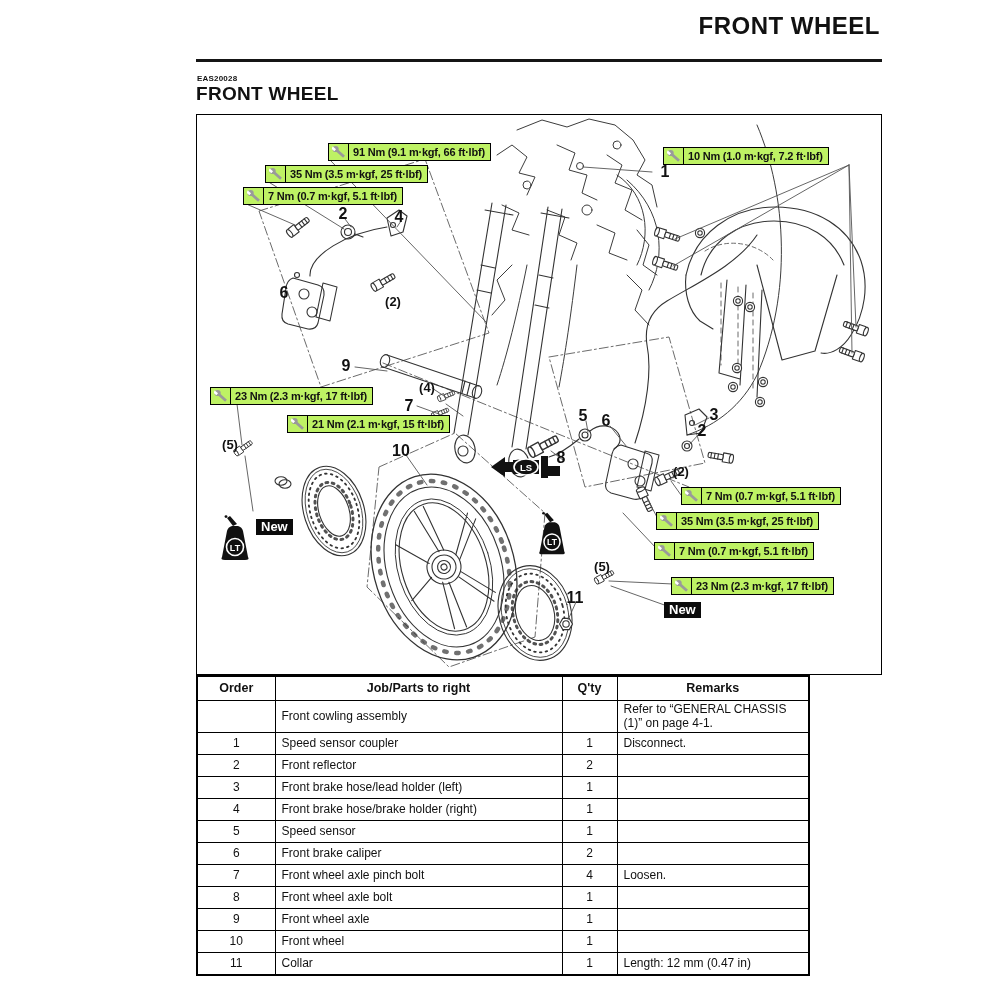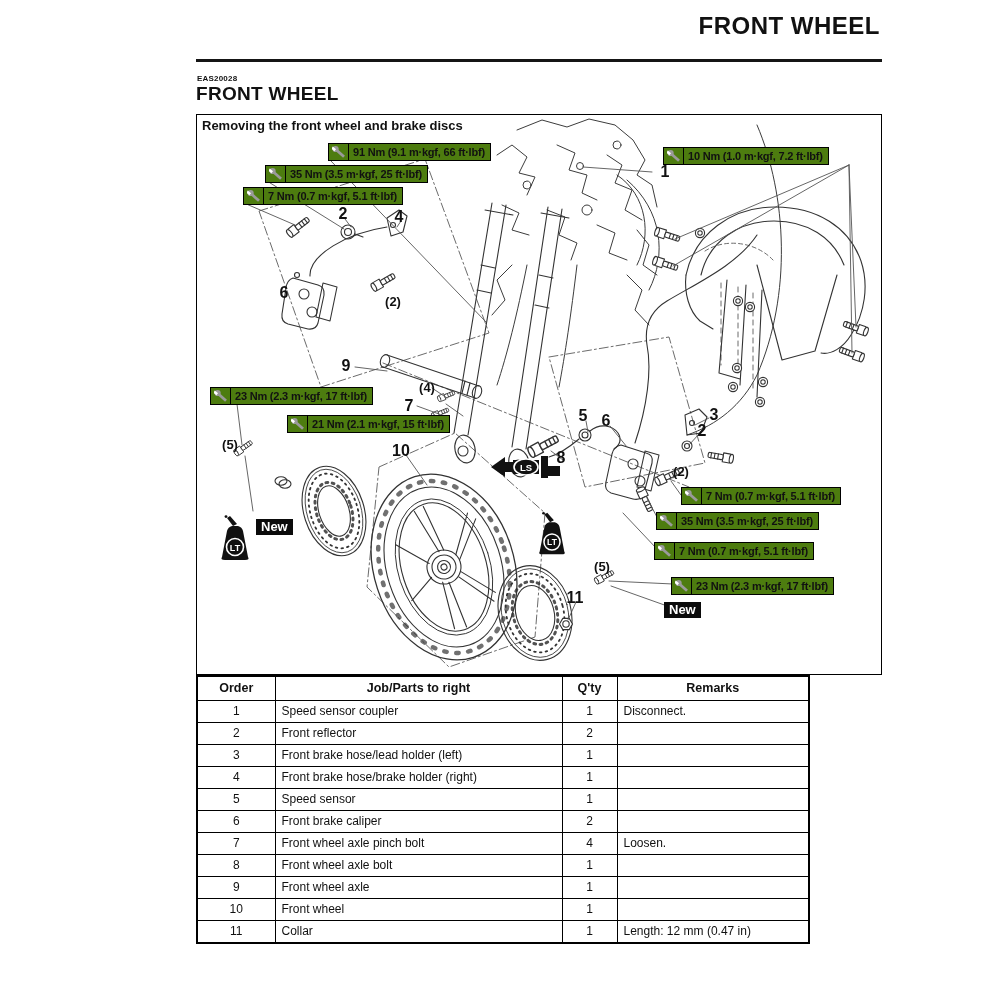--- a/index.html
+++ b/index.html
@@ -7,21 +7,21 @@
         font-family:"Liberation Sans", sans-serif;color:#111;overflow:hidden;}
   .content{position:absolute;left:152px;top:0;width:686px;height:994px;margin-left:44px;}
   .hdr-title{position:absolute;top:12px;right:2px;font-size:24px;font-weight:bold;letter-spacing:0.5px;}
   .rule{position:absolute;top:59px;left:0;width:686px;height:3px;background:#151515;}
   .eas{position:absolute;top:74px;left:1px;font-size:8px;font-weight:600;letter-spacing:0.2px;}
   .sec-title{position:absolute;top:83px;left:0;font-size:19px;font-weight:bold;letter-spacing:0.3px;}
   .diagram-box{position:absolute;top:114px;left:0;width:686px;height:561px;border:1.6px solid #000;box-sizing:border-box;background:#fff;}
   .dcanvas{position:absolute;inset:0;overflow:hidden;}
   .dtitle{position:absolute;top:3px;left:5px;font-size:13px;font-weight:bold;z-index:6;background:#fff;padding-right:6px;}
   .dsvg{position:absolute;left:0;top:0;}
-  .tq{position:absolute;display:flex;align-items:stretch;height:18px;border:1.5px solid #000;background:#4d7c0f;white-space:nowrap;z-index:5;box-sizing:border-box;}
+  .tq{position:absolute;display:flex;align-items:stretch;height:18px;border:1.5px solid #000;background:#bef264;white-space:nowrap;z-index:5;box-sizing:border-box;}
   .tq .wr{width:19px;border-right:1.5px solid #000;display:flex;align-items:center;justify-content:center;}
   .tq .tx{font-weight:bold;font-size:11px;line-height:15px;padding:0 5px 0 4px;letter-spacing:-0.2px;align-self:center;}
   .plbl{position:absolute;font-weight:bold;font-size:16px;transform:translate(-50%,-50%);z-index:4;}
   .plbl.sm{font-size:13px;}
   .newb{position:absolute;background:#0b0b0b;color:#fff;font-weight:bold;font-size:13px;line-height:16px;padding:0 5px;z-index:5;}
   .icnwrap{position:absolute;z-index:4;}
   .jobtable{position:absolute;top:675px;left:0;width:614px;border-collapse:collapse;border:2px solid #000;font-size:12px;table-layout:fixed;}
   .jobtable th,.jobtable td{border:1px solid #000;padding:1px 6px;vertical-align:middle;line-height:1.2;}
   .jobtable th{font-size:12.5px;font-weight:bold;text-align:center;height:21px;}
   .jobtable td{height:19px;}
@@ -35,21 +35,20 @@
 
 <div class="page">
  <div class="content">
 
   <div class="hdr-title">FRONT WHEEL</div>
   <div class="rule"></div>
   <div class="eas">EAS20028</div>
   <div class="sec-title">FRONT WHEEL</div>
 
   <div class="diagram-box">
-   <div class="dtitle">Removing the front wheel and brake discs</div>
    <div class="dcanvas">
 
     <svg class="dsvg" width="682" height="557" viewBox="0 0 682 557">
       <defs>
         <g id="bolt">
           <path d="M-9,-4.5 L-2,-4.5 L-2,4.5 L-9,4.5 L-11.5,0 Z"></path>
           <ellipse cx="-10.5" cy="0" rx="2" ry="4.5"></ellipse>
           <rect x="-2" y="-2.6" width="15" height="5.2" rx="1.5"></rect>
           <line x1="3" y1="-2.6" x2="3" y2="2.6"></line>
                 <line x1="6.5" y1="-2.6" x2="6.5" y2="2.6"></line>
@@ -414,20 +413,26 @@
     <thead>
       <tr>
         <th>Order</th>
         <th>Job/Parts to right</th>
         <th>Q'ty</th>
         <th>Remarks</th>
       </tr>
     </thead>
     <tbody>
       <tr>
+            <td class="c-order"></td>
+            <td class="c-job">Front cowling assembly</td>
+            <td class="c-qty"></td>
+            <td class="c-rem">Refer to “GENERAL CHASSIS (1)” on page 4-1.</td>
+          </tr>
+      <tr>
             <td class="c-order">1</td>
             <td class="c-job">Speed sensor coupler</td>
             <td class="c-qty">1</td>
             <td class="c-rem">Disconnect.</td>
           </tr>
       <tr>
             <td class="c-order">2</td>
             <td class="c-job">Front reflector</td>
             <td class="c-qty">2</td>
             <td class="c-rem"></td>

